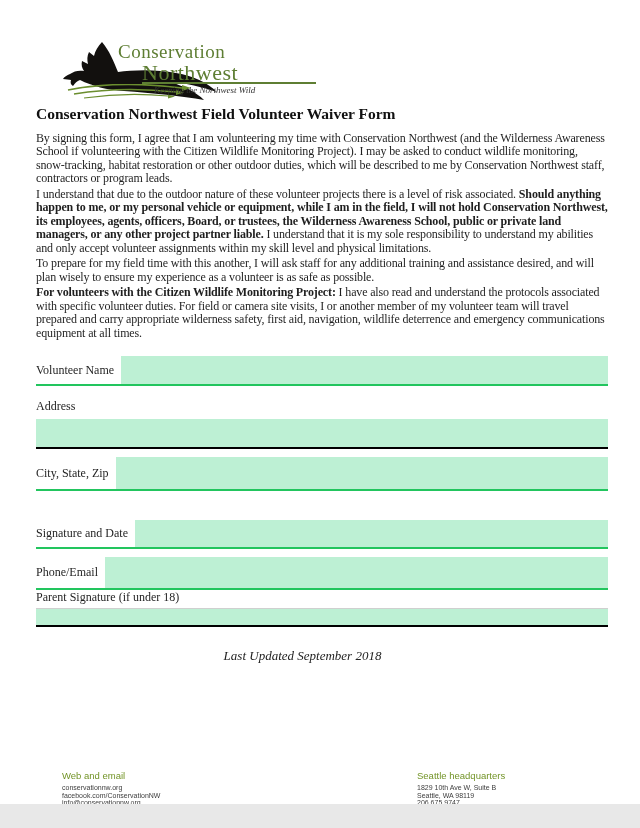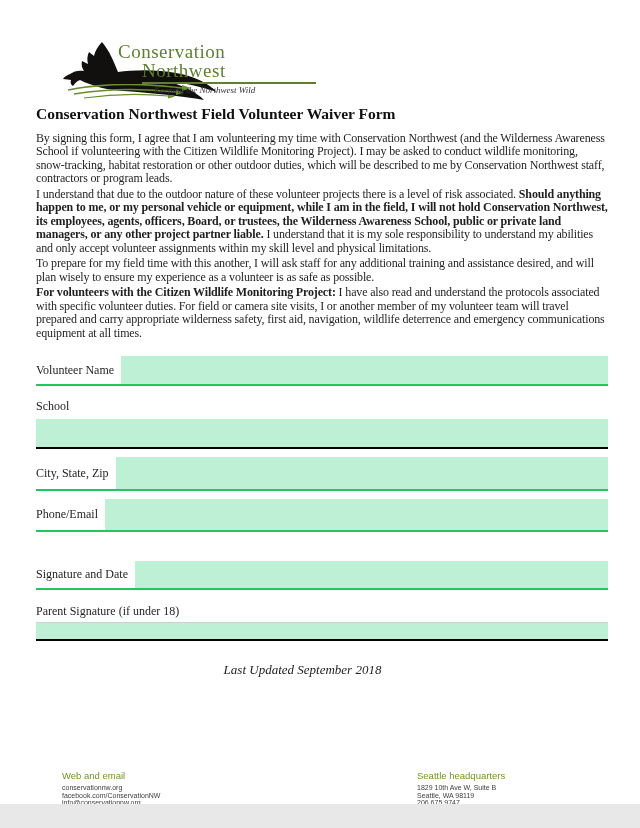--- a/index.html
+++ b/index.html
@@ -6,21 +6,21 @@
   html,body { background:#e8e8e8; }
   .page {
     width:640px; height:804px; margin:0 auto; background:#ffffff;
     position:relative; overflow:hidden;
     font-family:"Liberation Serif","DejaVu Serif",serif; color:#1f1f1f;
   }
   
   .logo { position:absolute; left:62px; top:40px; width:270px; height:60px; }
   .logo-bird { position:absolute; left:0; top:0; width:170px; height:60px; }
   .logo-name1 { position:absolute; left:56px; top:1px; font-size:19px; letter-spacing:.5px; color:#5e7e33; }
-  .logo-name2 { position:absolute; left:80px; top:20px; font-size:19px; letter-spacing:.5px; color:#5e7e33; }
+  .logo-name2 { position:absolute; left:80px; top:20px; font-size:22px; letter-spacing:.5px; color:#5e7e33; }
   .logo-rule  { position:absolute; left:80px; top:42px; width:174px; height:1.5px; background:#5e7e33; }
   .logo-tagline { position:absolute; left:92px; top:45px; font-size:9px; font-style:italic; color:#333; }
   .logo-swoosh { position:absolute; left:2px; top:44px; width:150px; height:16px; }
   
   .content { padding:105px 32px 0 36px; }
   .doc-title { font-size:15.5px; font-weight:bold; color:#111; line-height:1.15; }
   .para { margin-top:9px; font-size:12px; line-height:13.5px; letter-spacing:-0.15px; text-align:left; }
   .para + .para { margin-top:2px; }
   .para b { letter-spacing:-0.15px; }
   
@@ -31,21 +31,21 @@
     flex:1; height:100%; background:#bdf0d4; border:none; outline:none;
     font-family:"Liberation Serif","DejaVu Serif",serif; font-size:12px; padding:0 5px; color:#1f1f1f;
   }
   .finput-block { display:block; width:100%; border-bottom:2px solid #000; }
   #row-volunteer  { margin-top:16px; height:30px; }
   #lbl-address    { margin-top:13px; }
   #inp-address    { margin-top:5px; height:30px; }
   #row-city       { margin-top:8px;  height:34px; }
   #row-phone      { margin-top:8px;  height:33px; }
   #row-signature  { margin-top:29px; height:29px; }
-  #lbl-parent     { margin-top:14px; }
+  #lbl-parent     { }
   #inp-parent     { margin-top:3px; height:19px; border-top:1px solid #cfcfcf; }
   .last-updated { margin-top:21px; text-align:center; padding-right:39px; font-style:italic; font-size:13px; color:#222; }
   
   .footer-col { position:absolute; top:770px; font-family:"Liberation Sans","DejaVu Sans",sans-serif; }
   #footer-web { left:62px; }
   #footer-hq  { left:417px; }
   .f-heading { font-size:9.5px; font-weight:normal; color:#739428; margin-bottom:3px; }
   .f-line { font-size:7px; line-height:7.6px; color:#3d3d3d; }
 </style>
 </head>
@@ -81,35 +81,35 @@
 
     <p class="para"><span>To prepare for my field time with this another, I will ask staff for any additional training and assistance desired, and will plan wisely to ensure my experience as a volunteer is as safe as possible.</span></p>
 
     <p class="para"><b>For volunteers with the Citizen Wildlife Monitoring Project:</b><span> I have also read and understand the protocols associated with specific volunteer duties. For field or camera site visits, I or another member of my volunteer team will travel prepared and carry appropriate wilderness safety, first aid, navigation, wildlife deterrence and emergency communications equipment at all times.</span></p>
 
     <div class="row-inline" id="row-volunteer">
       <span class="flabel">Volunteer Name</span>
       <input class="finput" type="text" value="" style="">
     </div>
 
-    <div class="flabel-block" id="lbl-address">School</div>
+    <div class="flabel-block" id="lbl-address">Address</div>
     <input class="finput finput-block" id="inp-address" type="text" value="" style="">
 
     <div class="row-inline" id="row-city">
       <span class="flabel">City, State, Zip</span>
       <input class="finput" type="text" value="" style="">
     </div>
 
-    <div class="row-inline" id="row-phone">
-      <span class="flabel">Phone/Email</span>
+    <div class="row-inline" id="row-signature">
+      <span class="flabel">Signature and Date</span>
       <input class="finput" type="text" value="" style="">
     </div>
 
-    <div class="row-inline" id="row-signature">
-      <span class="flabel">Signature and Date</span>
+    <div class="row-inline" id="row-phone">
+      <span class="flabel">Phone/Email</span>
       <input class="finput" type="text" value="" style="">
     </div>
 
     <div class="flabel-block" id="lbl-parent">Parent Signature (if under 18)</div>
     <input class="finput finput-block" id="inp-parent" type="text" value="" style="">
 
     <div class="last-updated">Last Updated September 2018</div>
   </div>
 
   <div class="footer-col" id="footer-web">

